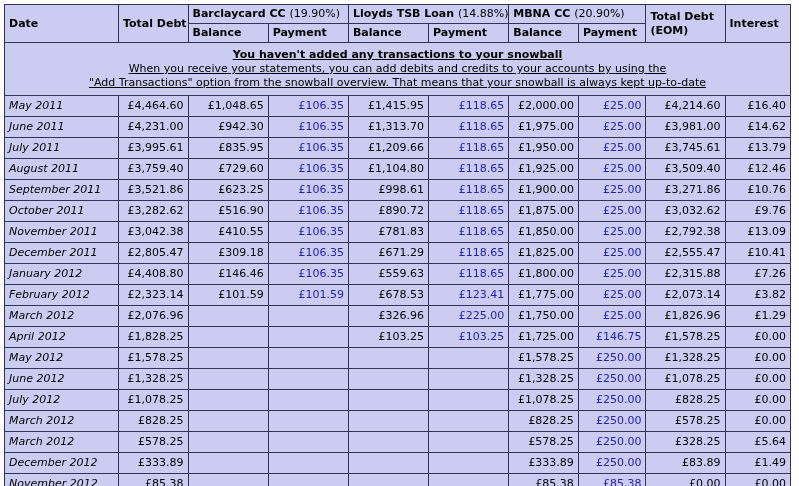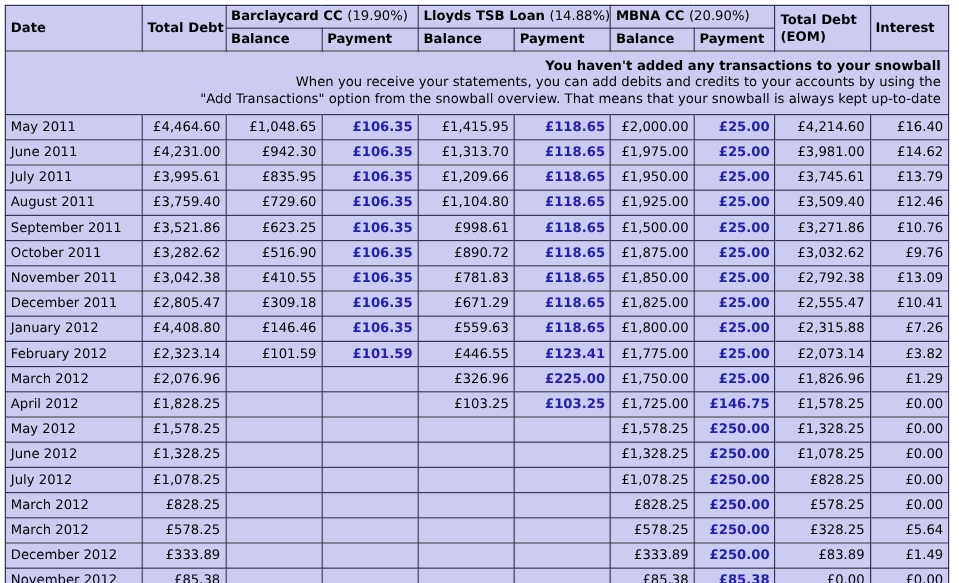--- a/index.html
+++ b/index.html
@@ -44,44 +44,46 @@
     text-align: left;
   }
   th.sub {
     text-align: left;
   }
   .pct {
     font-weight: normal;
   }
   tr.notice td {
     background: #ccccf2;
-    text-align: right;
+    text-align: center;
     padding: 4px 6px 5px 6px;
     white-space: normal;
+    text-decoration: underline;
   }
   .notice-title {
     font-weight: bold;
     display: block;
     line-height: 15px;
   }
   .notice-line {
     display: block;
     line-height: 14px;
   }
   tbody.rows td {
     background: #ccccf2;
     text-align: right;
     font-size: 11px;
     height: 16px;
   }
   tbody.rows td.date {
     text-align: left;
+    font-style: italic;
   }
   td.pay {
-    font-weight: bold;
+    font-weight: normal;
     color: #2222aa;
   }
   td.dotted-left {
     border-left: 1px dotted #333355;
   }
   
   col.c-date      { width: 108px; }
   col.c-totaldebt { width: 66px; }
   col.c-bc-bal    { width: 76px; }
   col.c-bc-pay    { width: 76px; }
@@ -186,21 +188,21 @@
           <td>£3,509.40</td>
           <td>£12.46</td>
         </tr>
         <tr>
           <td class="date">September 2011</td>
           <td>£3,521.86</td>
           <td>£623.25</td>
           <td class="pay dotted-left">£106.35</td>
           <td>£998.61</td>
           <td class="pay dotted-left">£118.65</td>
-          <td>£1,500.00</td>
+          <td>£1,900.00</td>
           <td class="pay dotted-left">£25.00</td>
           <td>£3,271.86</td>
           <td>£10.76</td>
         </tr>
         <tr>
           <td class="date">October 2011</td>
           <td>£3,282.62</td>
           <td>£516.90</td>
           <td class="pay dotted-left">£106.35</td>
           <td>£890.72</td>
@@ -244,21 +246,21 @@
           <td>£1,800.00</td>
           <td class="pay dotted-left">£25.00</td>
           <td>£2,315.88</td>
           <td>£7.26</td>
         </tr>
         <tr>
           <td class="date">February 2012</td>
           <td>£2,323.14</td>
           <td>£101.59</td>
           <td class="pay dotted-left">£101.59</td>
-          <td>£446.55</td>
+          <td>£678.53</td>
           <td class="pay dotted-left">£123.41</td>
           <td>£1,775.00</td>
           <td class="pay dotted-left">£25.00</td>
           <td>£2,073.14</td>
           <td>£3.82</td>
         </tr>
         <tr>
           <td class="date">March 2012</td>
           <td>£2,076.96</td>
           <td></td>

